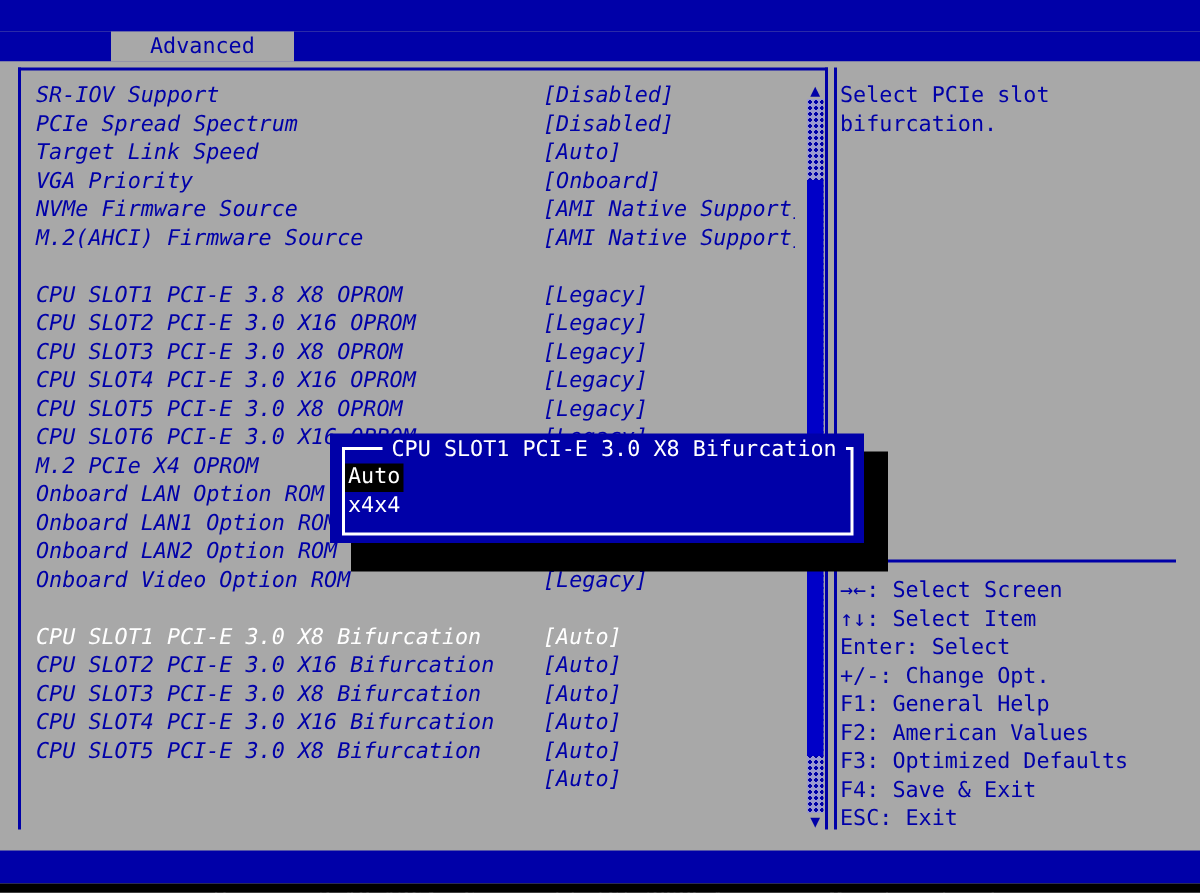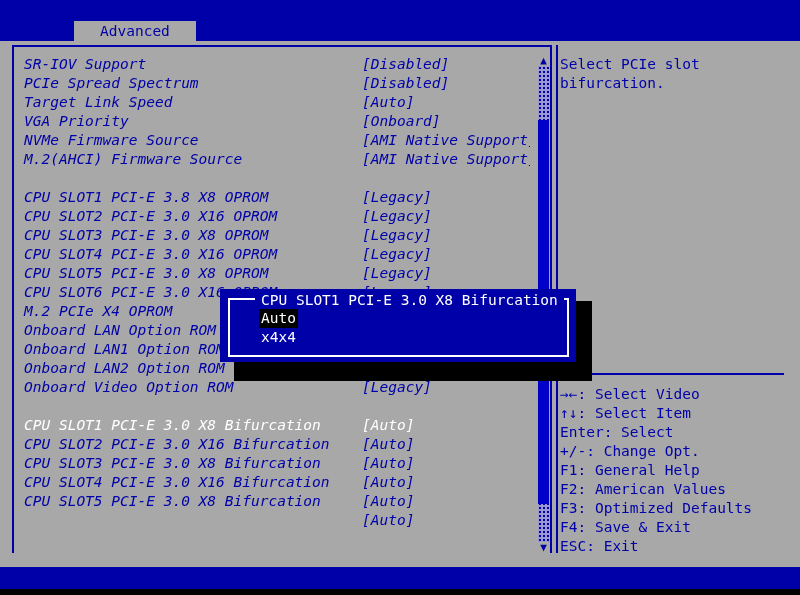--- a/index.html
+++ b/index.html
@@ -198,21 +198,20 @@
     line-height: 19px;
     padding: 0 6px;
     background: #0000a8;
     color: #ffffff;
     white-space: pre;
   }
   #popup-options {
     position: absolute;
     left: 10px; top: 20px;
     width: 330px;
-    padding-left: 29px;
   }
   .popt {
     height: 19px;
     line-height: 19px;
     white-space: pre;
     color: #ffffff;
     display: inline-block;
     padding: 0 2px;
   }
   .popt.highlight {
@@ -295,21 +294,21 @@
         <div id="sb-thumb"></div>
       </div>
       <div id="sb-down">▼</div>
     </div>
 
     <div id="helppane">
       <div id="helptext">Select PCIe slot
 bifurcation.</div>
       <div id="help-sep"></div>
       <div id="keylegend">
-          <div class="keyline">→←: Select Video</div>
+          <div class="keyline">→←: Select Screen</div>
           <div class="keyline">↑↓: Select Item</div>
           <div class="keyline">Enter: Select</div>
           <div class="keyline">+/-: Change Opt.</div>
           <div class="keyline">F1: General Help</div>
           <div class="keyline">F2: American Values</div>
           <div class="keyline">F3: Optimized Defaults</div>
           <div class="keyline">F4: Save &amp; Exit</div>
           <div class="keyline">ESC: Exit</div>
         </div>
     </div>

